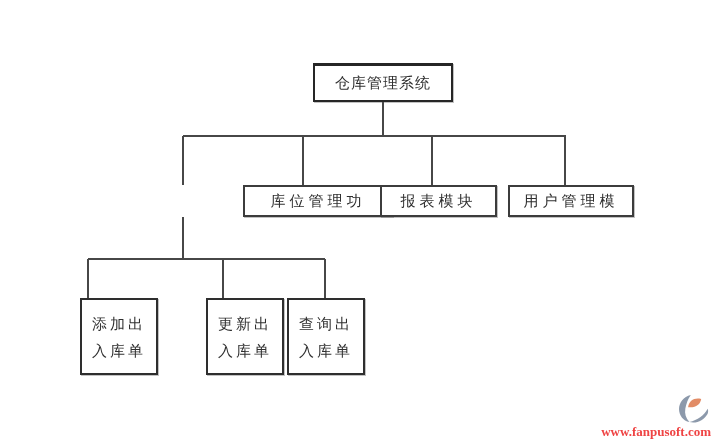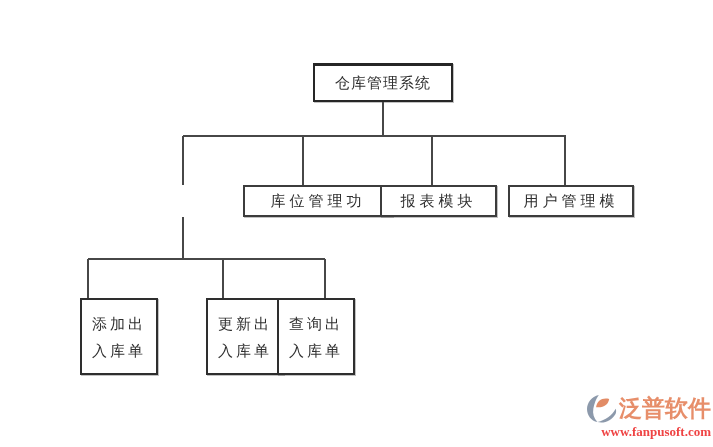--- a/index.html
+++ b/index.html
@@ -48,21 +48,21 @@
   .node-l2-4 { left: 508px; width: 126px; }
   .node-l3 {
     top: 298px; width: 78px; height: 77px;
     white-space: pre-line;
     line-height: 27px;
     letter-spacing: 3px;
     border-color: #2e2e2e;
   }
   .node-l3-1 { left: 80px; }
   .node-l3-2 { left: 178px; margin-left: 28px; }
-  .node-l3-3 { left: 277px; }
+  .node-l3-3 { left: 287px; }
 
   .watermark {
     position: absolute;
     right: 2px;
     bottom: 9px;
     text-align: right;
     line-height: 1;
   }
   .watermark-row {
     display: flex;
@@ -140,18 +140,17 @@
       <span class="watermark-icon">
         <svg viewBox="0 0 34 32" width="31" height="29" xmlns="http://www.w3.org/2000/svg">
 
           <path d="M14 1 C6 3 1 9.5 1 16.5 C1 23.5 5.5 29.5 12.5 31 C8.5 26.5 7 21.5 8 16 C9 10.5 11 5 14 1 Z" fill="#8c99ab"></path>
 
           <path d="M11 14.5 C12 7.5 18 3.5 25.5 5.5 C24.5 12 19 15.5 11 14.5 Z" fill="#e28c66"></path>
 
           <path d="M12.5 31 C20.5 33 28.5 29 32.5 22 C33.3 20 33.4 18 32.6 16.2 C28.5 24 21.5 28.5 12.5 31 Z" fill="#8c99ab"></path>
         </svg>
       </span>
-      <span class="watermark-brand">泛普软件</span>
     </div>
     <div class="watermark-url">www.fanpusoft.com</div>
   </div>
 
 </div>
 
 </body></html>

